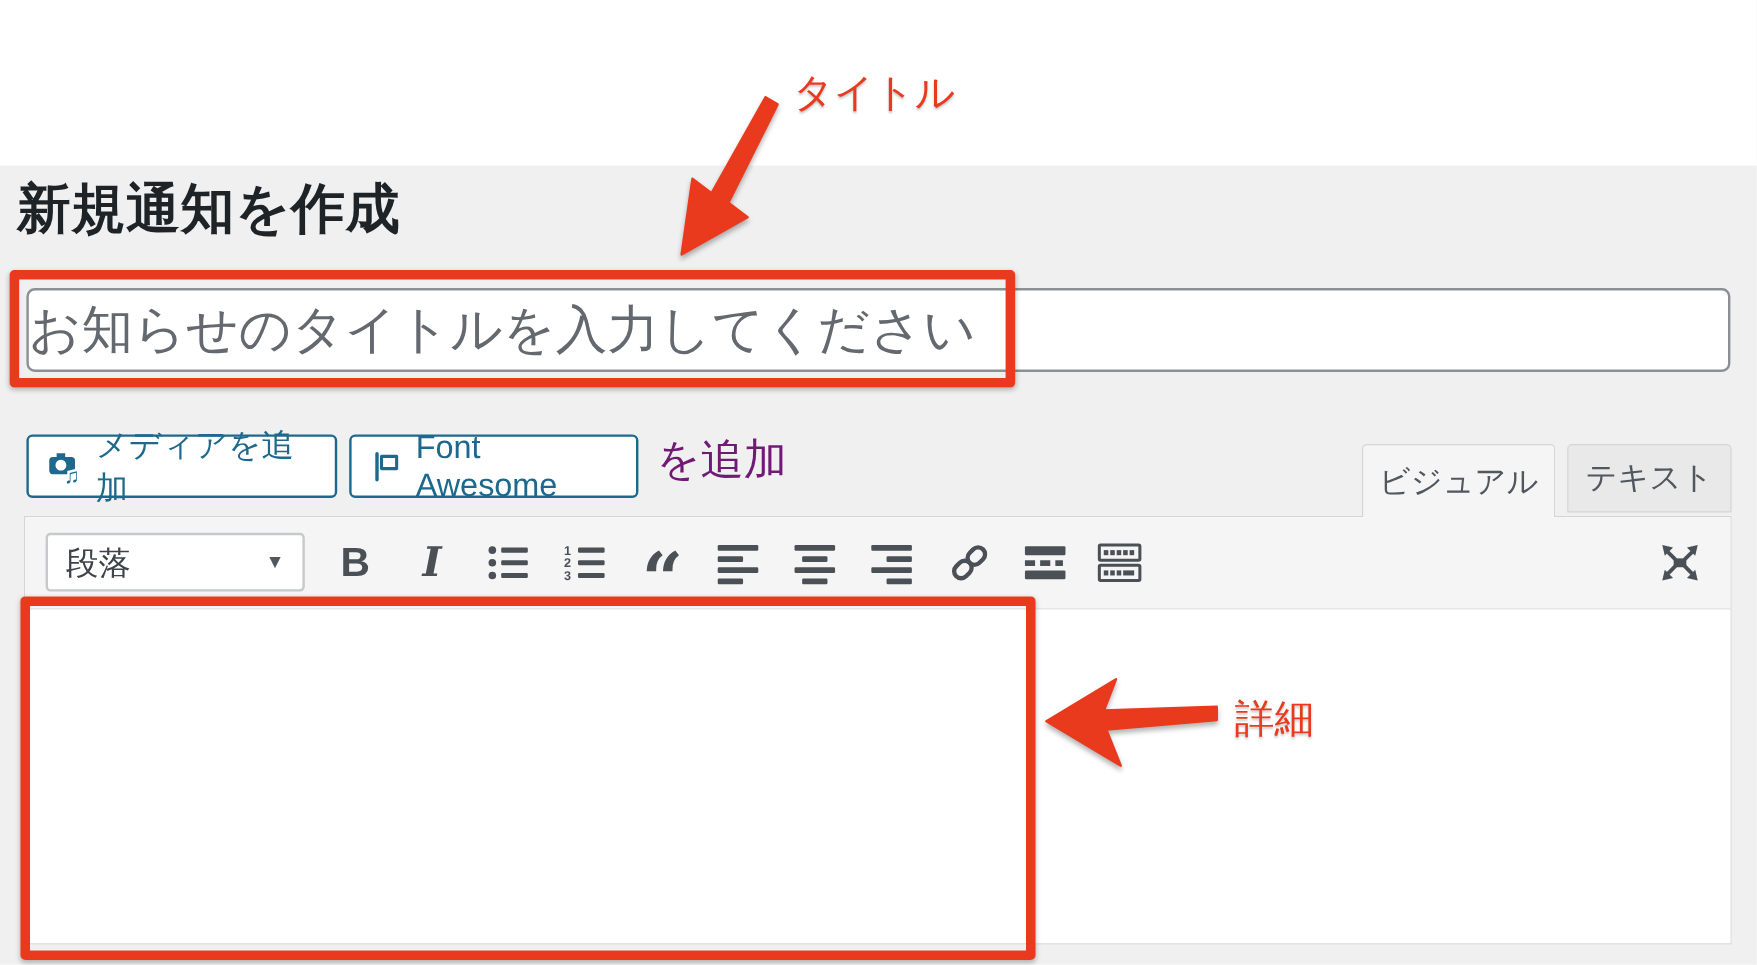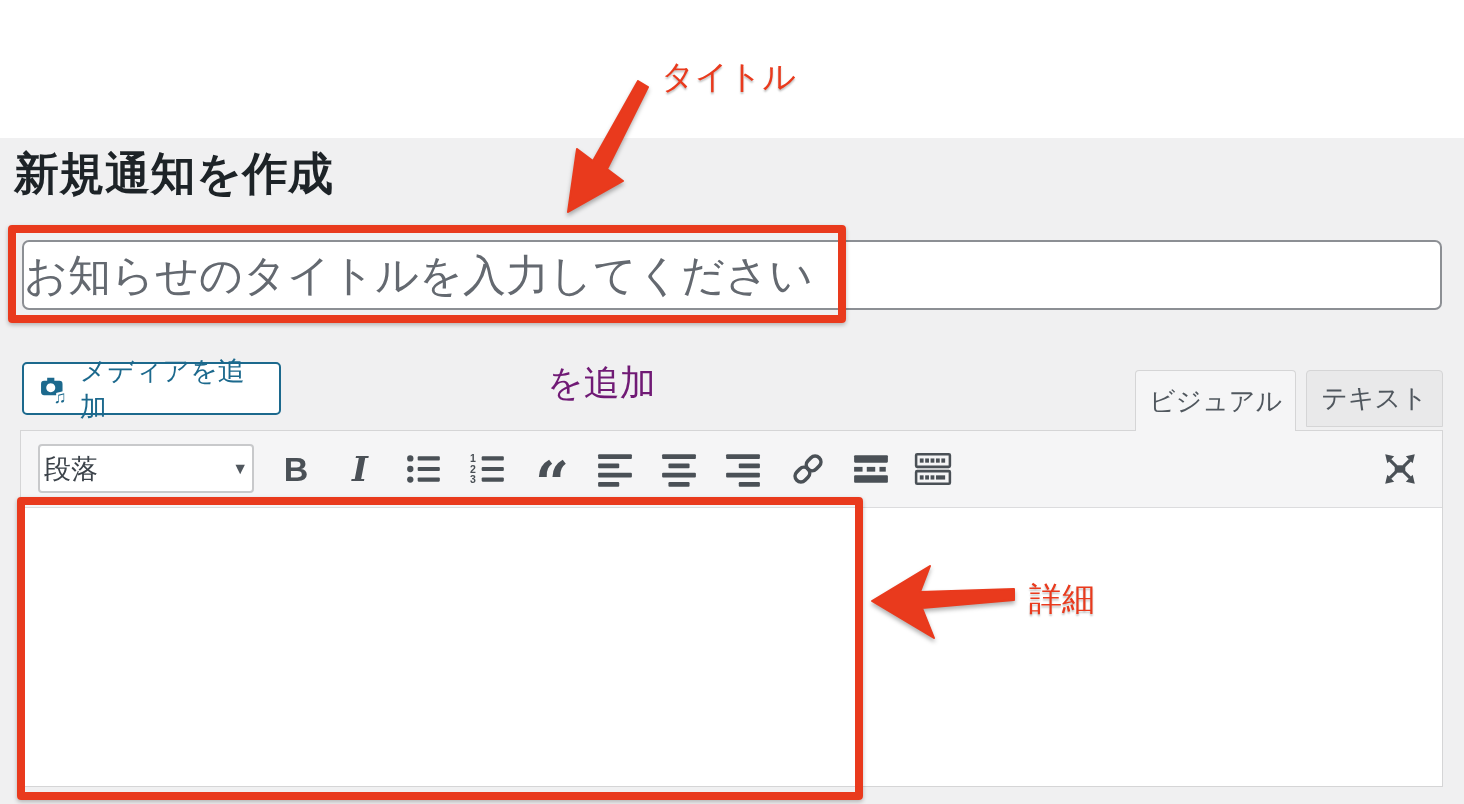--- a/index.html
+++ b/index.html
@@ -45,21 +45,21 @@
   .toolbar{
     position:absolute;left:0;top:0;right:0;height:77px;
     background:#f5f5f6;border-bottom:1px solid #dcdcde;box-sizing:border-box;
   }
   .canvas{position:absolute;left:0;top:77px;right:0;bottom:0;background:#fff;cursor:text;}
 
   .para-dd{
     position:absolute;left:17px;top:13px;width:216px;height:49px;box-sizing:border-box;
     background:#fff;border:2px solid #c8c9cb;border-radius:4px;
     display:flex;align-items:center;justify-content:space-between;
-    padding:0 4px;font-size:27px;color:#3c434a;cursor:pointer;
+    padding:0 15px;font-size:27px;color:#3c434a;cursor:pointer;
   }
   .caret{font-size:16px;color:#50575e;}
 
   .tb{
     position:absolute;top:13px;width:50px;height:50px;
     display:flex;align-items:center;justify-content:center;cursor:pointer;border-radius:3px;
   }
   .tb svg{fill:#4a5056;}
   .glyph-b{font-size:34px;font-weight:700;color:#4a5056;}
   .glyph-i{font-size:34px;font-weight:700;font-style:italic;color:#4a5056;font-family:"DejaVu Serif", serif;}
@@ -95,20 +95,27 @@
 
   <div class="btn btn-media">
     <svg width="32" height="32" viewBox="0 0 30 30">
       <path fill="#1c698d" fill-rule="evenodd" d="M8,4 h7 v3 h5 a3,3 0 0 1 3,3 v8 a3,3 0 0 1 -3,3 H5 a3,3 0 0 1 -3,-3 V10 a3,3 0 0 1 3,-3 h3 Z
            M11.5,9.3 a4.4,4.4 0 1 1 -0.01,0 Z"></path>
       <text x="14" y="28.5" font-size="17" font-weight="bold" fill="#1c698d" stroke="#ffffff" stroke-width="4" paint-order="stroke">♫</text>
     </svg>
     <span>メディアを追加</span>
   </div>
 
+  <div class="btn btn-fa">
+    <svg width="30" height="30" viewBox="0 0 30 30">
+      <line x1="6.5" y1="3.5" x2="6.5" y2="26.5" stroke="#1c698d" stroke-width="3" stroke-linecap="round"></line>
+      <path d="M10.5,5.8 H23.8 V16.6 H10.5 Z" fill="none" stroke="#1c698d" stroke-width="2.7" stroke-linejoin="round"></path>
+    </svg>
+    <span>Font Awesome</span>
+  </div>
 
   <div class="suffix">を追加</div>
 
   <div class="tab tab-visual">ビジュアル</div>
   <div class="tab tab-text">テキスト</div>
 
   <div class="editor">
     <div class="toolbar">
 
       <div class="para-dd">

